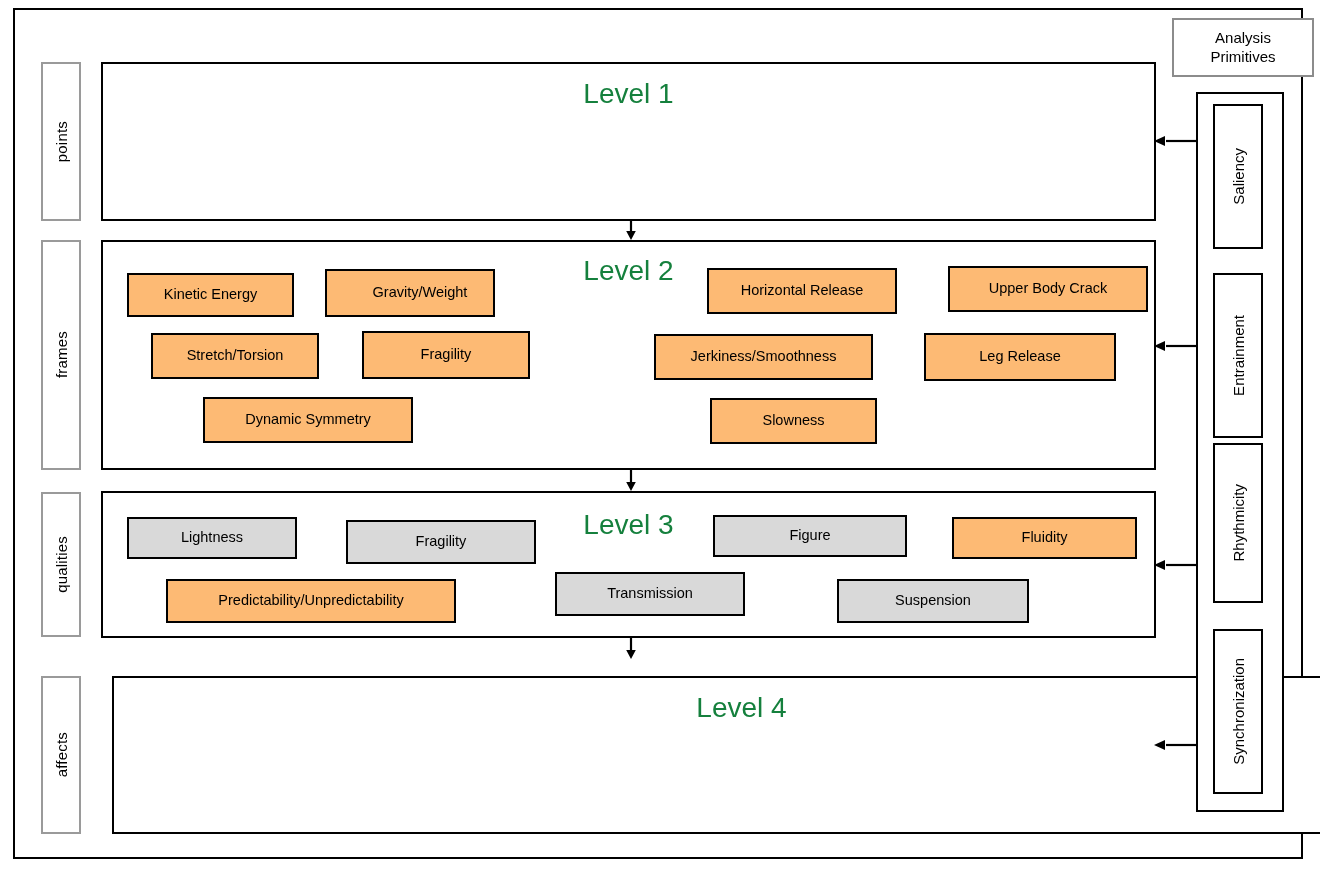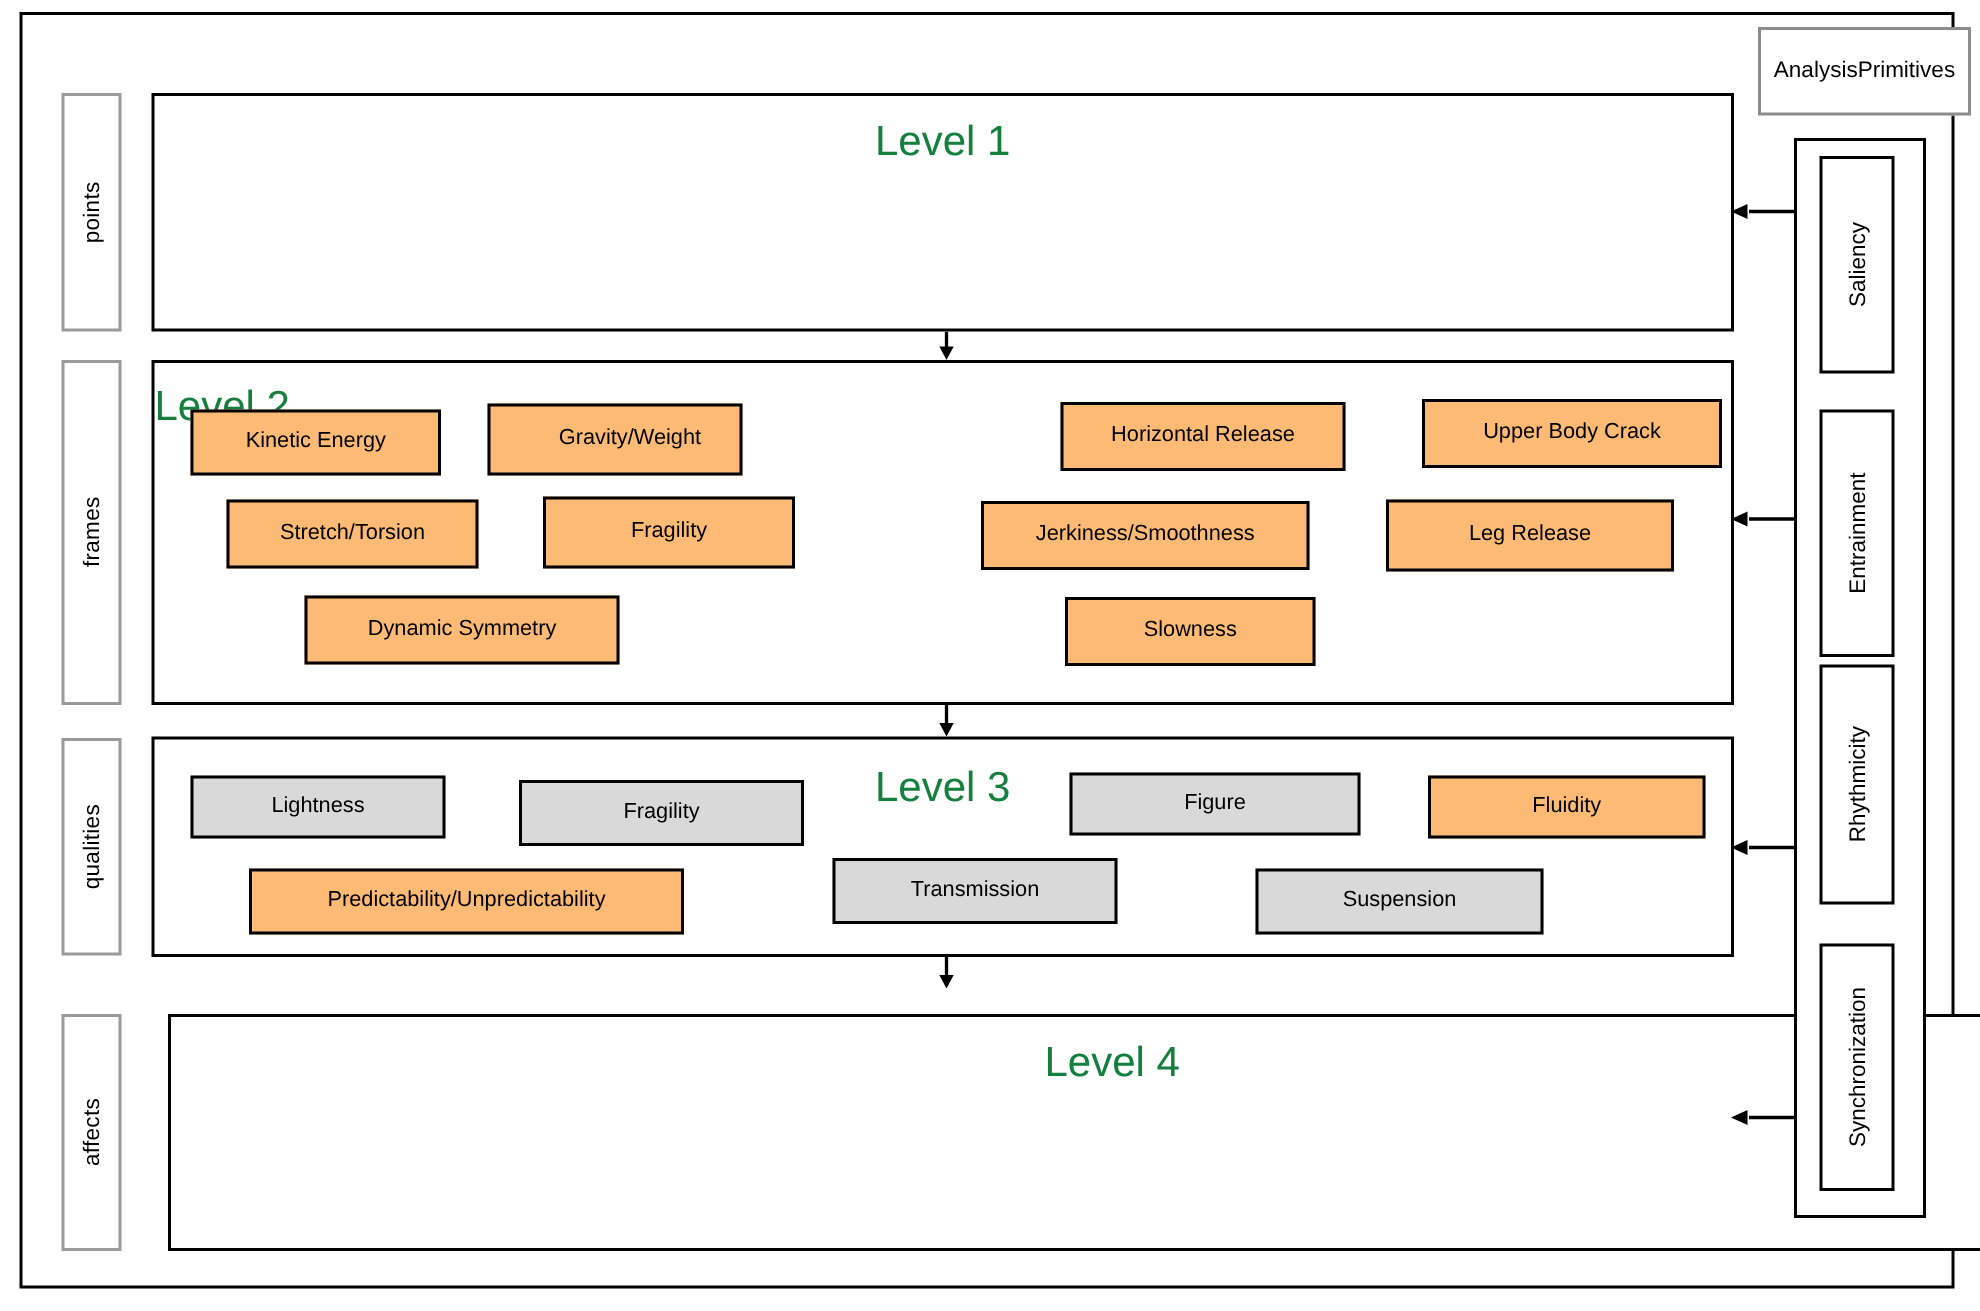--- a/index.html
+++ b/index.html
@@ -75,21 +75,21 @@
     position:absolute;
     width:14px;
   }
   
   .ap-title{
     position:absolute;
     border:2px solid #8c8c8c;
     box-sizing:border-box;
     background:#fff;
     display:flex;
-    flex-direction:row;
+    flex-direction:column;
     align-items:center;
     justify-content:center;
     font-size:15px;
     line-height:1.25;
     text-align:center;
   }
   .ap-container{
     position:absolute;
     border:2px solid #000;
     box-sizing:border-box;
@@ -138,21 +138,21 @@
   <div class="level-panel" style="left:101px;top:62px;width:1055px;height:159px;">
     <div class="level-title" style="left:0;right:0;top:14px;text-align:center;">Level 1</div>
   </div>
 
   <svg class="down-arrow" style="left:624px;top:221px;height:19px;" viewBox="0 0 14 19">
     <line x1="7" y1="0" x2="7" y2="12" stroke="#000" stroke-width="2.2"></line>
     <polygon points="7,19 2.2,10 11.8,10" fill="#000"></polygon>
   </svg>
 
   <div class="level-panel" style="left:101px;top:240px;width:1055px;height:230px;">
-    <div class="level-title" style="left:0;right:0;top:13px;">Level 2</div>
+    <div class="level-title" style="left:0;right:0;top:13px;text-align:center;">Level 2</div>
 
     <div class="concept" style="left:24px;top:31px;width:167px;height:44px;">Kinetic Energy</div>
     <div class="concept" style="left:222px;top:27px;width:170px;height:48px;padding-left:20px;">Gravity/Weight</div>
     <div class="concept" style="left:604px;top:26px;width:190px;height:46px;">Horizontal Release</div>
     <div class="concept" style="left:48px;top:91px;width:168px;height:46px;">Stretch/Torsion</div>
 
     <div class="concept" style="left:845px;top:24px;width:200px;height:46px;">Upper Body Crack</div>
     <div class="concept" style="left:259px;top:89px;width:168px;height:48px;">Fragility</div>
     <div class="concept" style="left:551px;top:92px;width:219px;height:46px;">Jerkiness/Smoothness</div>
     <div class="concept" style="left:821px;top:91px;width:192px;height:48px;">Leg Release</div>

